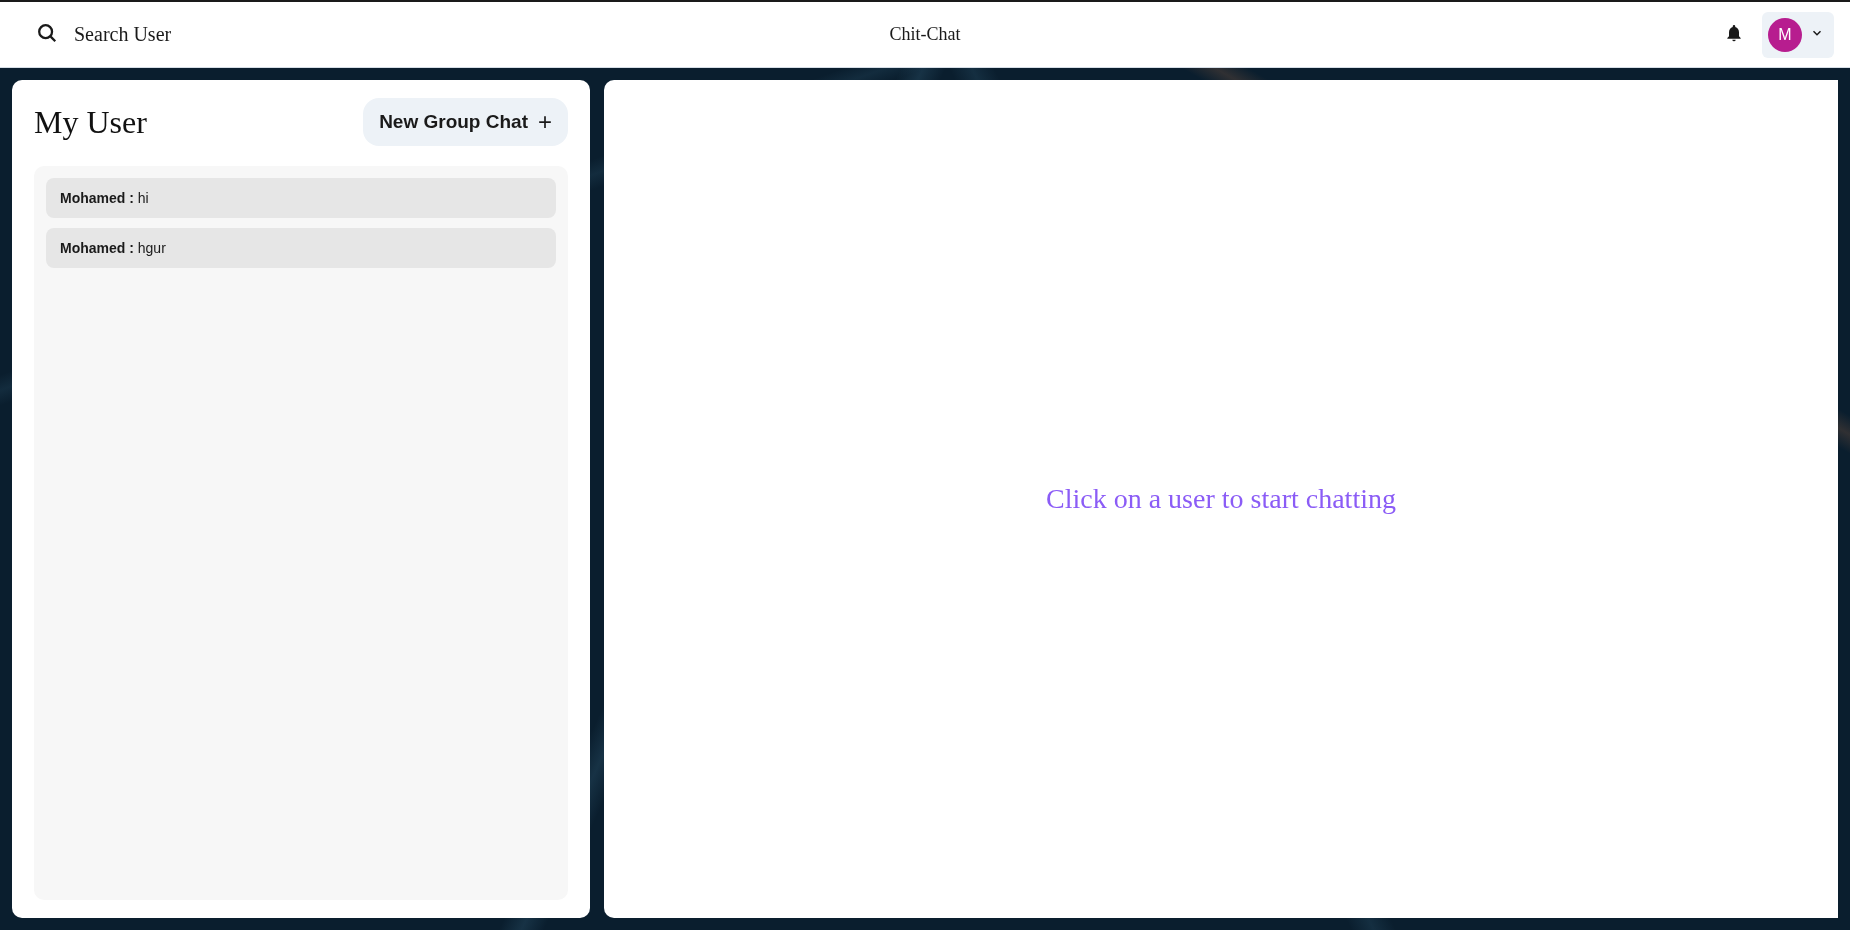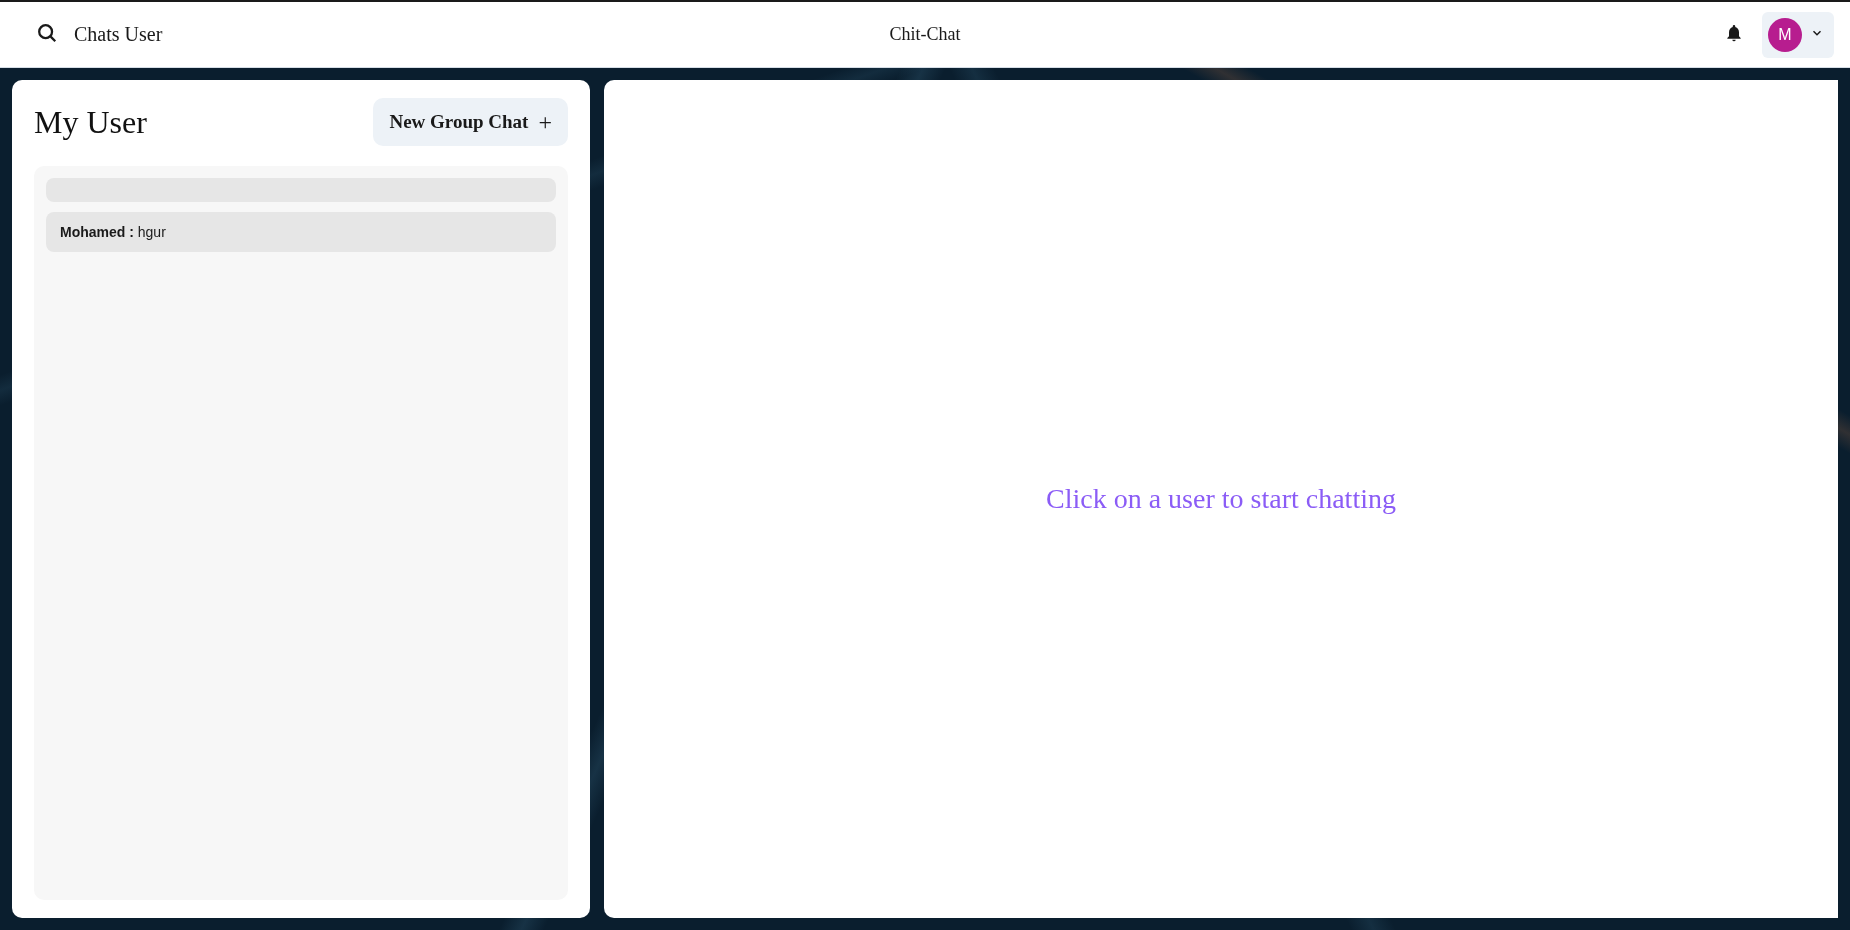--- a/index.html
+++ b/index.html
@@ -126,26 +126,26 @@
 
     .sidebar-title {
       font-size: 32px;
       font-weight: 400;
       color: #111;
     }
 
     .new-group-btn {
       background: #edf2f7;
       border: none;
-      border-radius: 10px;
+      border-radius: 16px;
       padding: 12px 16px;
       font-size: 19px;
       font-weight: 700;
       color: #1a1a1a;
-      font-family: Liberation Serif, serif;
+      font-family: Liberation Sans, sans-serif;
       display: flex;
       align-items: center;
       gap: 10px;
       cursor: pointer;
     }
 
     .plus-icon {
       font-size: 24px;
       line-height: 1;
       font-weight: 400;
@@ -203,21 +203,21 @@
 <body>
 
 <div class="header">
   <div class="search-wrap">
     <span>
       <svg class="search-icon-svg" viewBox="0 0 24 24" fill="none" stroke="#1a1a1a" stroke-width="2.5">
         <circle cx="10.5" cy="10.5" r="7"></circle>
         <line x1="21" y1="21" x2="16" y2="16"></line>
       </svg>
     </span>
-    <span class="search-placeholder">Chats User</span>
+    <span class="search-placeholder">Search User</span>
   </div>
 
   <div class="app-title">Chit-Chat</div>
 
   <div class="header-right">
     <div class="bell-wrap">
       <span>
         <svg width="20" height="20" viewBox="0 0 24 24" fill="#1a1a1a">
           <path d="M12 22a2 2 0 0 0 2-2h-4a2 2 0 0 0 2 2zm6-6V11c0-3.07-1.63-5.64-4.5-6.32V4a1.5 1.5 0 1 0-3 0v.68C7.64 5.36 6 7.92 6 11v5l-2 2v1h16v-1l-2-2z"></path>
         </svg>
@@ -240,20 +240,23 @@
   <div class="sidebar">
     <div class="sidebar-header">
       <div class="sidebar-title">My User</div>
       <button class="new-group-btn">
         <span>New Group Chat</span>
         <span class="plus-icon">+</span>
       </button>
     </div>
     <div class="chat-list">
       <div class="chat-item">
+        <div class="chat-item-preview">
+          <span class="chat-item-sender">Mohamed</span><span class="chat-item-sender"> : </span><span>hi</span>
+        </div>
       </div>
       <div class="chat-item">
         <div class="chat-item-preview">
           <span class="chat-item-sender">Mohamed</span><span class="chat-item-sender"> : </span><span>hgur</span>
         </div>
       </div>
     </div>
   </div>
 
   <div class="main-panel">

